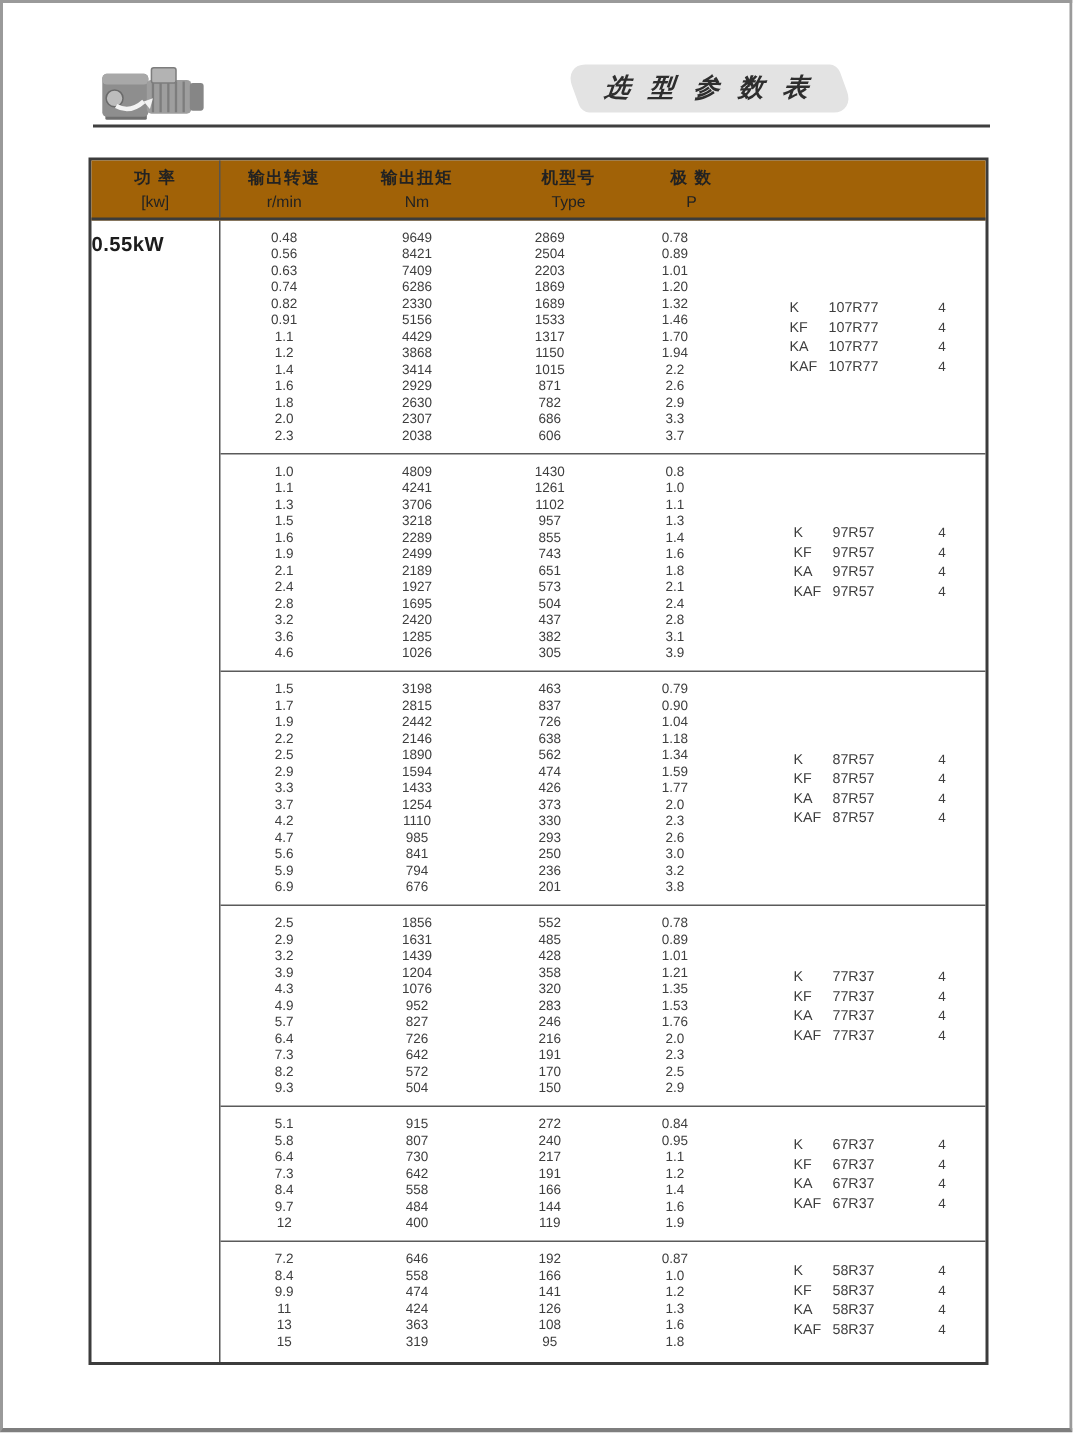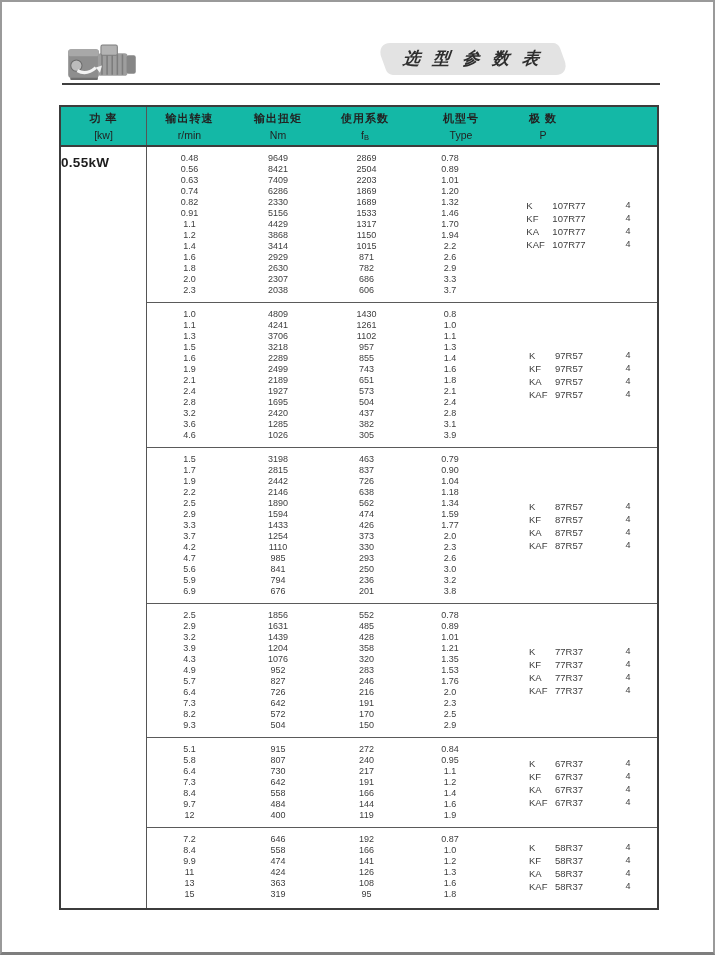--- a/index.html
+++ b/index.html
@@ -25,21 +25,21 @@
     transform:skewX(-6deg);
   }
   .head-rule{ position:absolute; left:60px; top:81px; width:598px; height:2px; background:#3f3f3f; }
 
   
   .sel-table{
     position:absolute; left:57px; top:103px; width:600px; height:805px;
     border:2px solid #3c3c3c; background:#fff;
   }
   .thead{
-    display:flex; height:40px; background:#14b8a6;
+    display:flex; height:40px; background:#a16207;
     border-bottom:2px solid #3c3c3c;
   }
   .th{ display:flex; flex-direction:column; justify-content:center; text-align:center; color:#222; }
   .th-label{ font-size:11px; font-weight:bold; letter-spacing:1px; }
   .th-unit{ font-size:10.5px; margin-top:3px; }
   .th-unit .sub{ font-size:7.5px; vertical-align:-1px; }
   .w-power{ width:86px; border-right:1.5px solid #555; }
   .w-speed{ width:85px; } .w-torque{ width:92px; } .w-ratio{ width:85px; }
   .w-fb{ width:82px; } .w-type{ width:110px; } .w-p{ width:54px; }
 
@@ -93,24 +93,20 @@
         <div class="th-label">功 率</div>
         <div class="th-unit">[kw]</div>
       </div>
       <div class="th w-speed">
         <div class="th-label">输出转速</div>
         <div class="th-unit">r/min</div>
       </div>
       <div class="th w-torque">
         <div class="th-label">输出扭矩</div>
         <div class="th-unit">Nm</div>
-      </div>
-      <div class="th w-fb">
-        <div class="th-label">使用系数</div>
-        <div class="th-unit"><span>f</span><span class="sub">B</span></div>
       </div>
       <div class="th w-type">
         <div class="th-label">机型号</div>
         <div class="th-unit">Type</div>
       </div>
       <div class="th w-p">
         <div class="th-label">极 数</div>
         <div class="th-unit">P</div>
       </div>
     </div>

